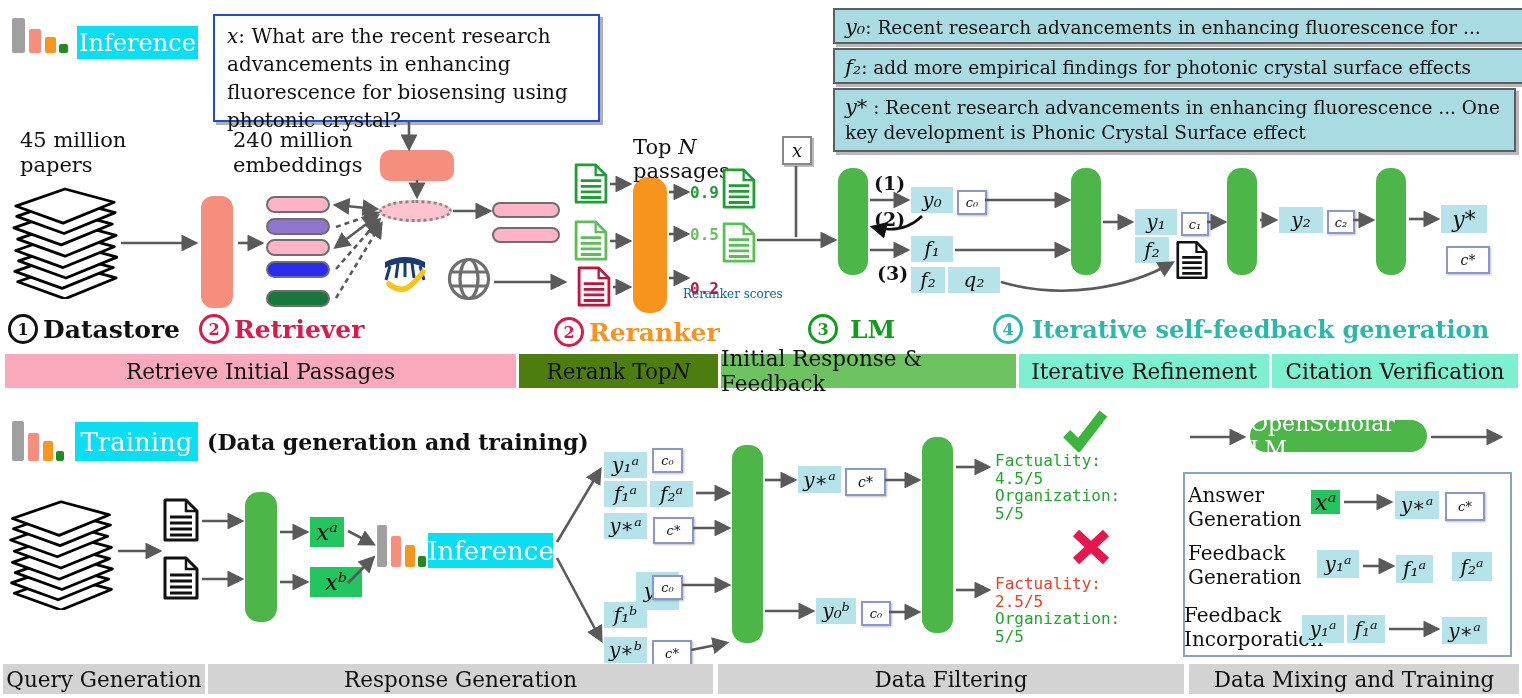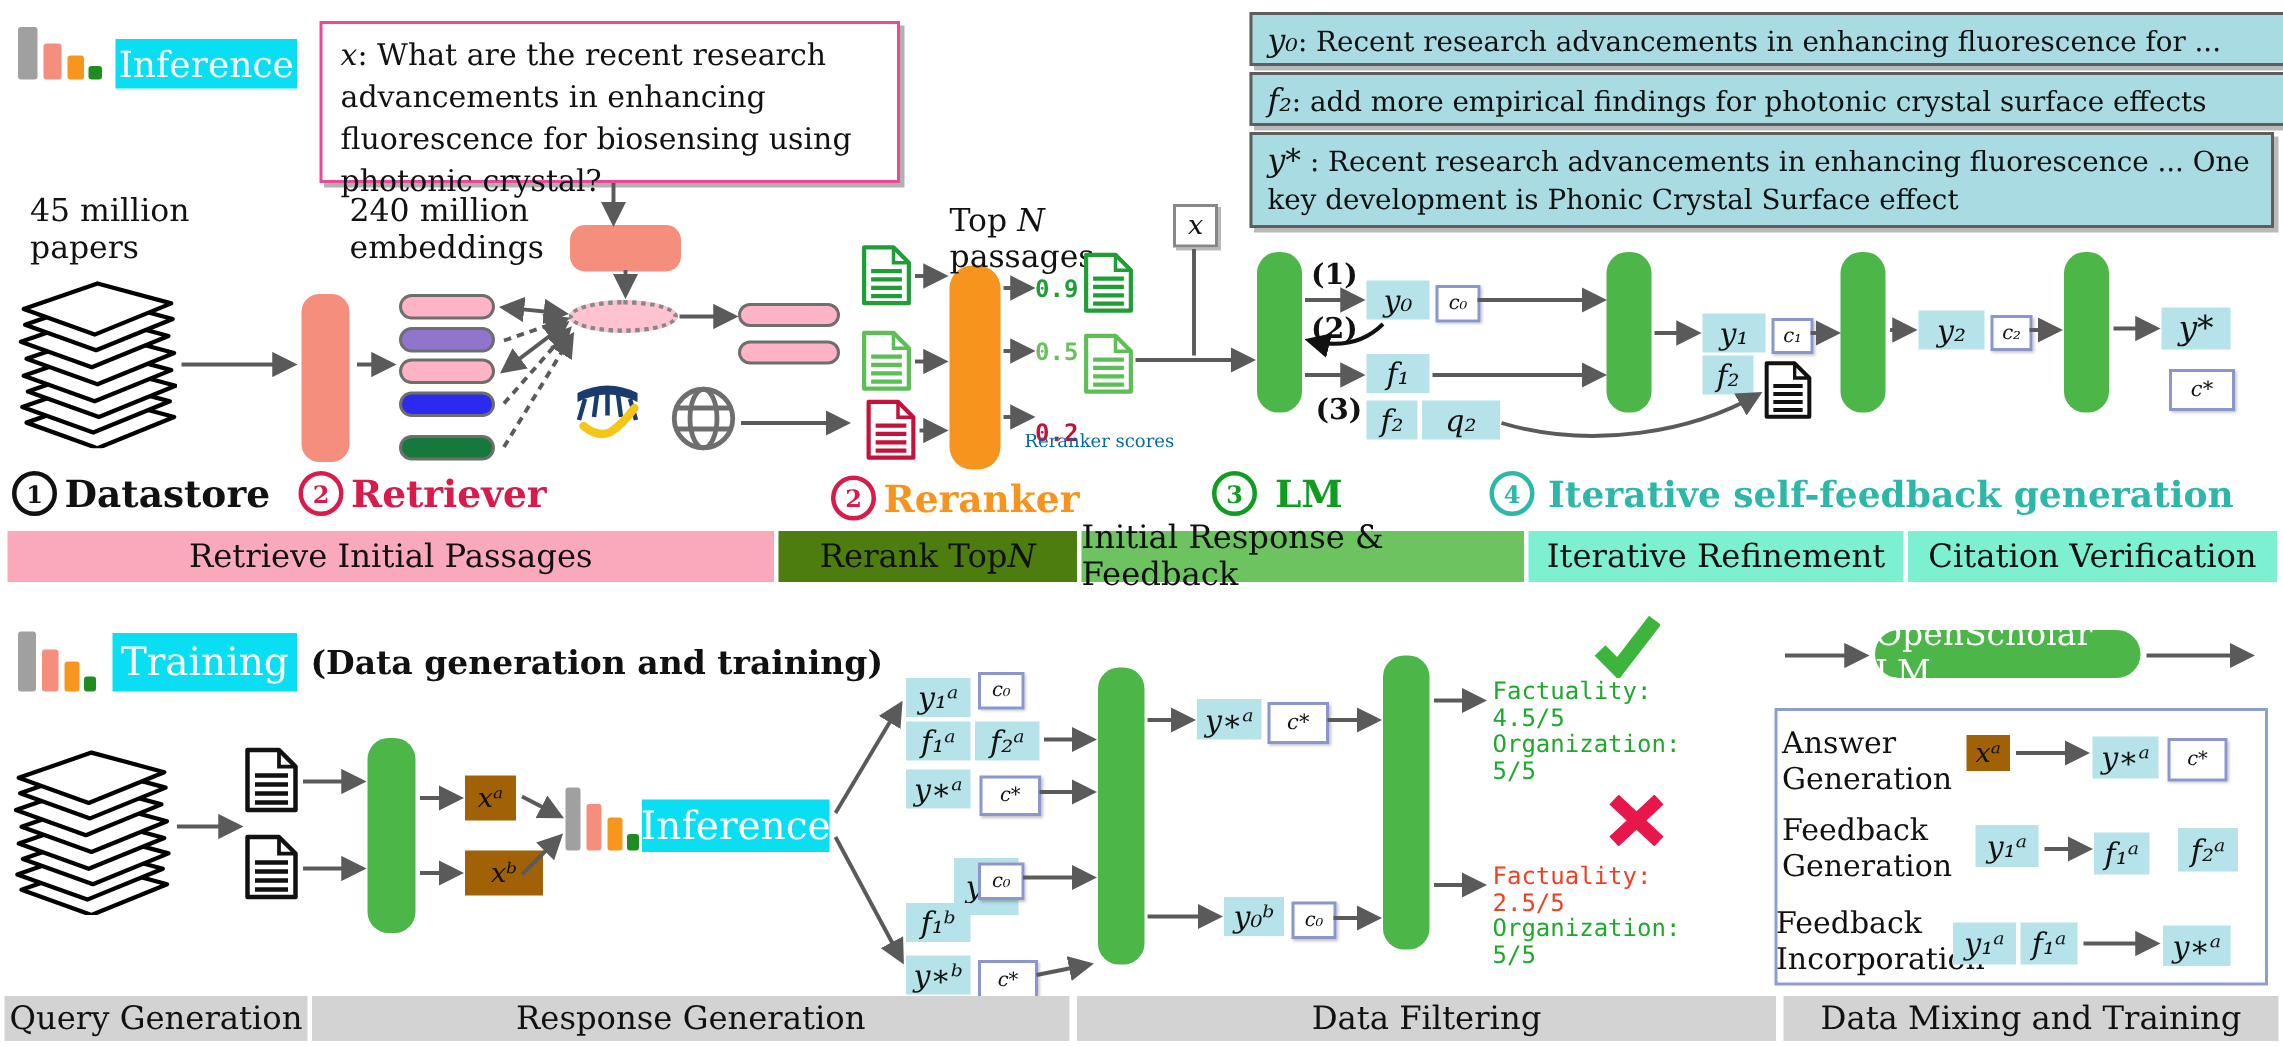--- a/index.html
+++ b/index.html
@@ -2,29 +2,29 @@
 <html><head>
 <meta charset="utf-8">
 <style>
   html,body{margin:0;padding:0;}
   body{width:1522px;height:698px;position:relative;background:#fff;
        font-family:"DejaVu Serif","Liberation Serif",serif;color:#111;overflow:hidden;}
   .abs{position:absolute;}
   .ml{white-space:pre-line;line-height:1.18;}
   .cyanlabel{background:#0adef2;color:#fff;display:flex;align-items:center;justify-content:center;
              font-family:"DejaVu Serif",serif;}
-  .qbox{background:#fff;border:2px solid #ec4899;box-shadow:3px 3px 0 rgba(80,80,80,.45);
+  .qbox{background:#fff;border:2px solid #1d4ed8;box-shadow:3px 3px 0 rgba(80,80,80,.45);
         font-size:20px;line-height:1.4;padding:6px 12px;box-sizing:border-box;}
   .obox{background:#a9dce2;border:2px solid #5e5e5e;box-shadow:3px 3px 0 rgba(80,80,80,.4);
         font-size:18.5px;padding:3px 10px;box-sizing:border-box;line-height:1.35;}
   .obox .var{font-style:italic;font-size:21px;}
   .tok{background:#b5e3e9;display:flex;align-items:center;justify-content:center;
        font-style:italic;font-size:20px;font-family:"DejaVu Serif","DejaVu Sans",serif;}
-  .gtok{background:#a16207;display:flex;align-items:center;justify-content:center;
-        font-style:italic;font-size:18px;font-family:"DejaVu Serif","DejaVu Sans",serif;}
+  .gtok{background:#22c55e;display:flex;align-items:center;justify-content:center;
+        font-style:italic;font-size:23px;font-family:"DejaVu Serif","DejaVu Sans",serif;}
   .ctok{background:#fff;border:2px solid #8a96cc;box-shadow:1px 1px 2px rgba(0,0,0,.25);
         display:flex;align-items:center;justify-content:center;font-style:italic;
         font-size:13px;font-family:"DejaVu Serif","DejaVu Sans",serif;}
   .gbar{background:#4cb648;border-radius:14px;}
   .pill{border-radius:10px;border:2px solid #6e6e6e;box-sizing:border-box;}
   .banner{display:flex;align-items:center;justify-content:center;font-size:21.5px;color:#111;}
   .numcirc{border-radius:50%;border:3px solid;width:24px;height:24px;display:inline-flex;
            align-items:center;justify-content:center;font-weight:bold;font-size:16px;flex:0 0 auto;}
   .step{display:flex;align-items:center;gap:5px;font-weight:bold;font-size:25px;}
   .mono{font-family:"DejaVu Sans Mono","Liberation Mono",monospace;font-size:16px;line-height:17.5px;

